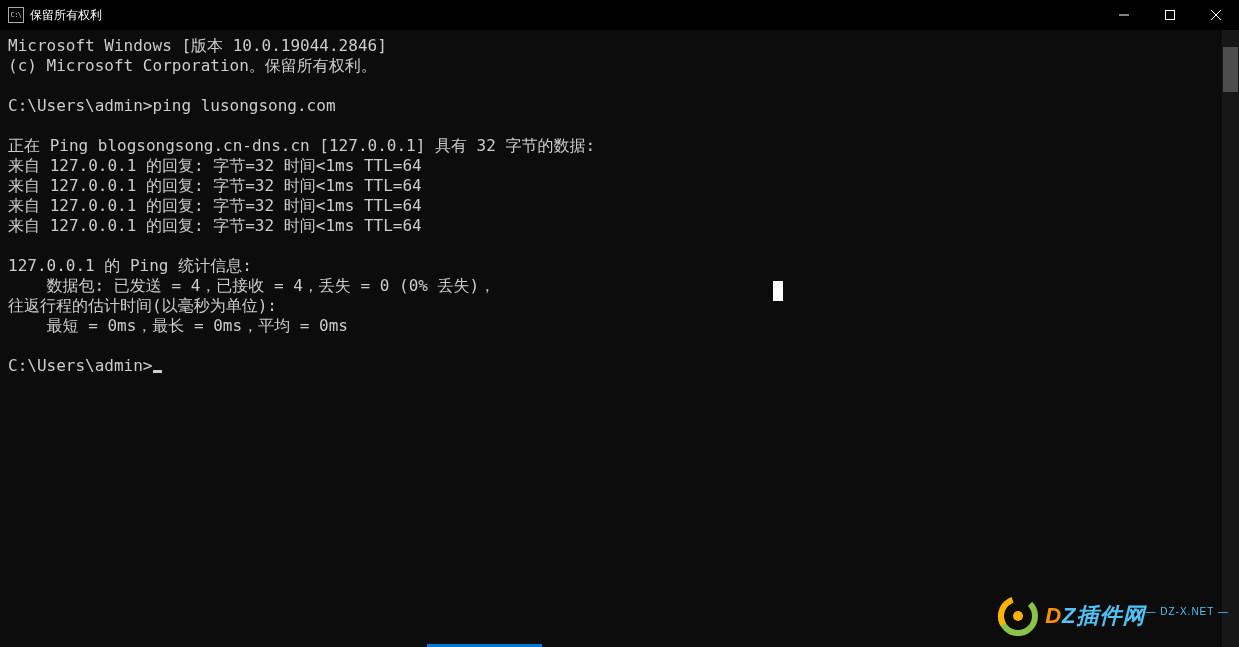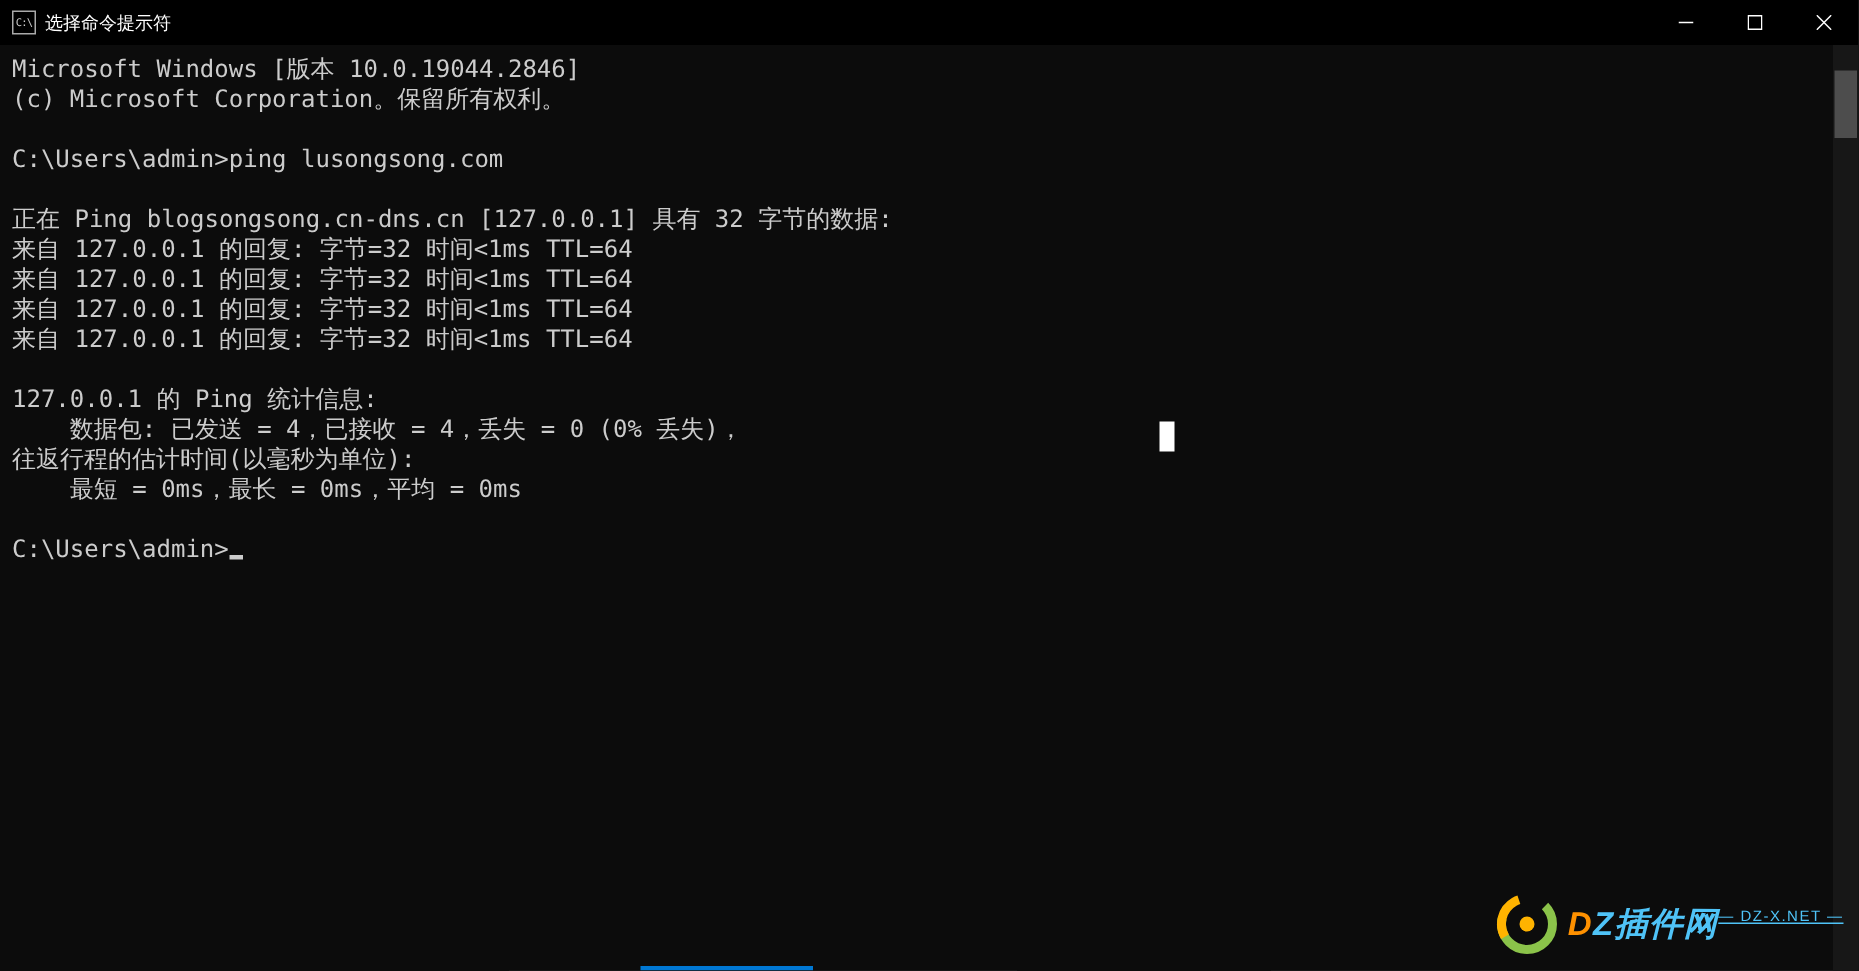--- a/index.html
+++ b/index.html
@@ -126,38 +126,37 @@
       color: #4fc3f7;
       letter-spacing: 1px;
     }
     .wm-main .orange { color: #ff9100; }
     .wm-sub {
       font-size: 10px;
       color: #4fc3f7;
       letter-spacing: 1px;
       text-align: right;
       margin-top: 2px;
-      text-decoration: underline;
     }
     .bottom-accent {
       position: absolute;
       bottom: 0;
       left: 427px;
       width: 115px;
       height: 3px;
       background: #0078d4;
     }
   </style>
 </head>
 <body>
 
 <div class="window">
   <div class="titlebar">
     <div class="titlebar-icon">C:\</div>
-    <div class="titlebar-title">选择命令提示符</div>
+    <div class="titlebar-title">保留所有权利</div>
     <div class="titlebar-spacer"></div>
     <div class="win-controls">
       <div class="win-btn">
         <svg width="10" height="10" viewBox="0 0 10 10">
             <line x1="0" y1="5" x2="10" y2="5"></line>
           </svg>
       </div>
       <div class="win-btn">
         <svg width="10" height="10" viewBox="0 0 10 10">
             <rect x="0.5" y="0.5" width="9" height="9"></rect>

